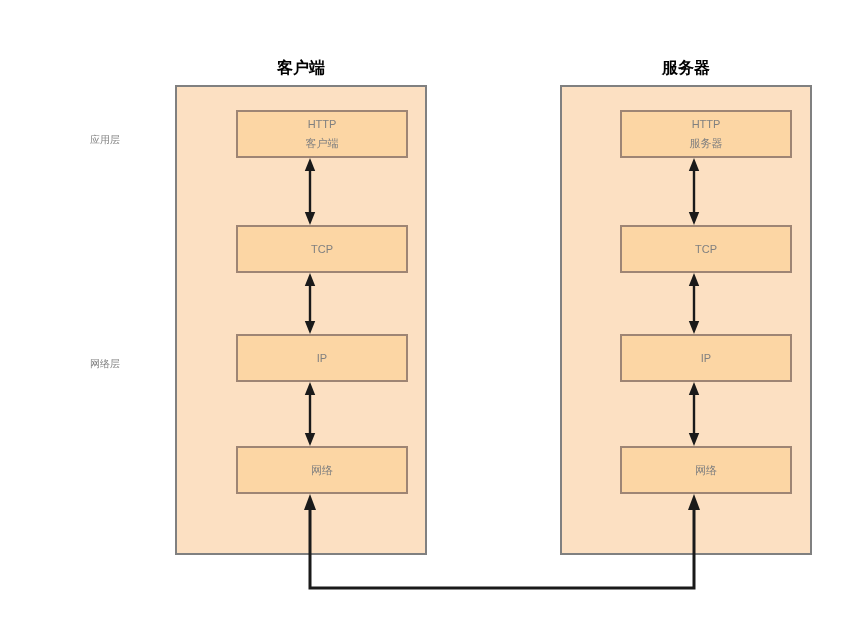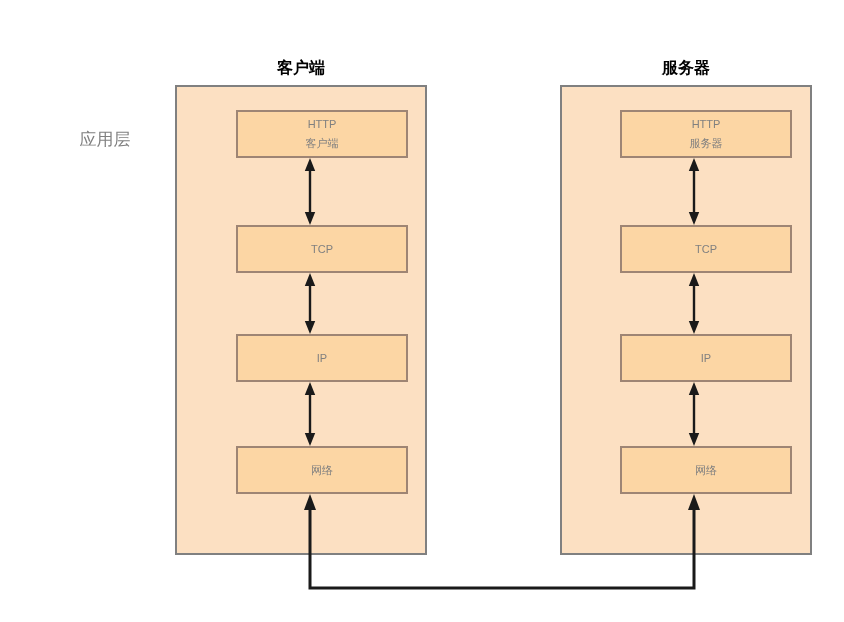--- a/index.html
+++ b/index.html
@@ -43,21 +43,21 @@
   }
   #container-client { left: 175px; }
   #container-server { left: 560px; }
 
   
   .layer-label {
     position: absolute;
     left: 40px;
     width: 130px;
     text-align: center;
-    font-size: 17px;
+    font-size: 10px;
     color: #808080;
     line-height: 20px;
     white-space: nowrap;
   }
 
   
   .proto-box {
     position: absolute;
     width: 172px;
     height: 48px;
@@ -94,20 +94,21 @@
 </style>
 </head>
 <body>
 
 <div id="canvas">
 
   <div class="col-title" id="title-client">客户端</div>
   <div class="col-title" id="title-server">服务器</div>
 
   <div class="layer-label" style="top:130px;">应用层</div>
+  <div class="layer-label" style="top:354px;">网络层</div>
 
   <div class="stack-container" id="container-client"></div>
 
   <div class="proto-box" style="left:236px; top:110px;">
     <span>HTTP</span>
     <span class="line2">客户端</span>
   </div>
   <div class="proto-box" style="left:236px; top:225px;">
     <span>TCP</span>
   </div>

